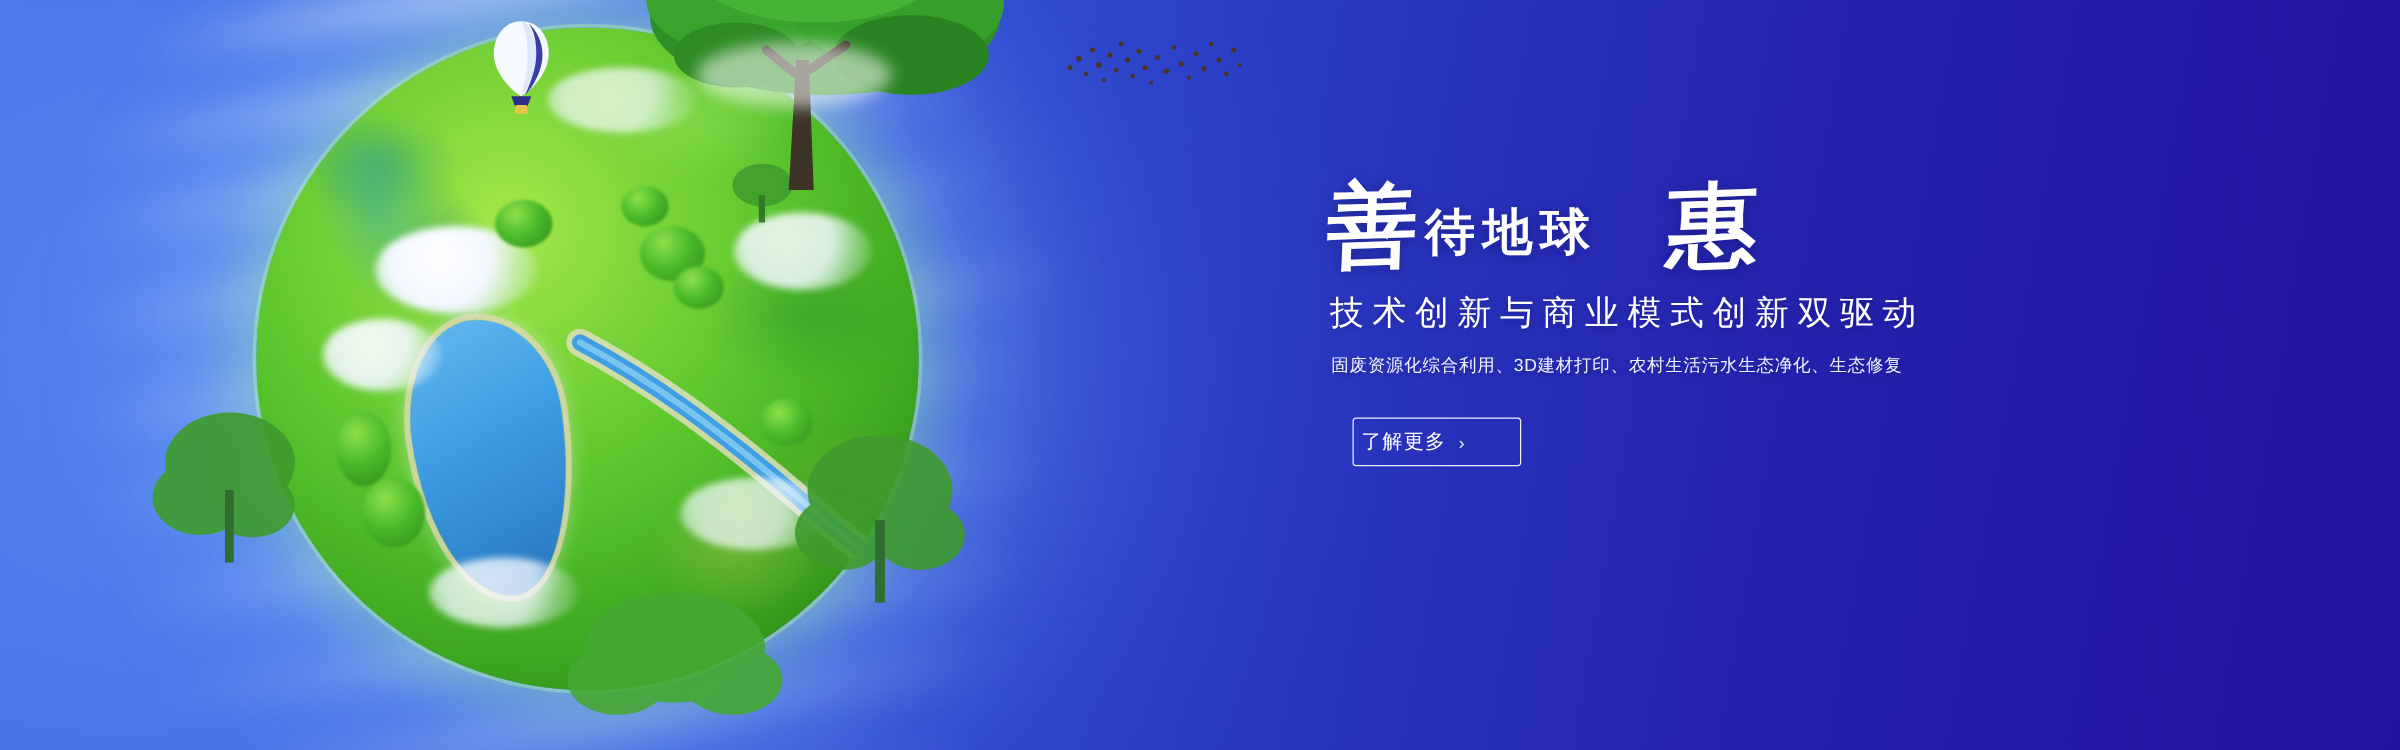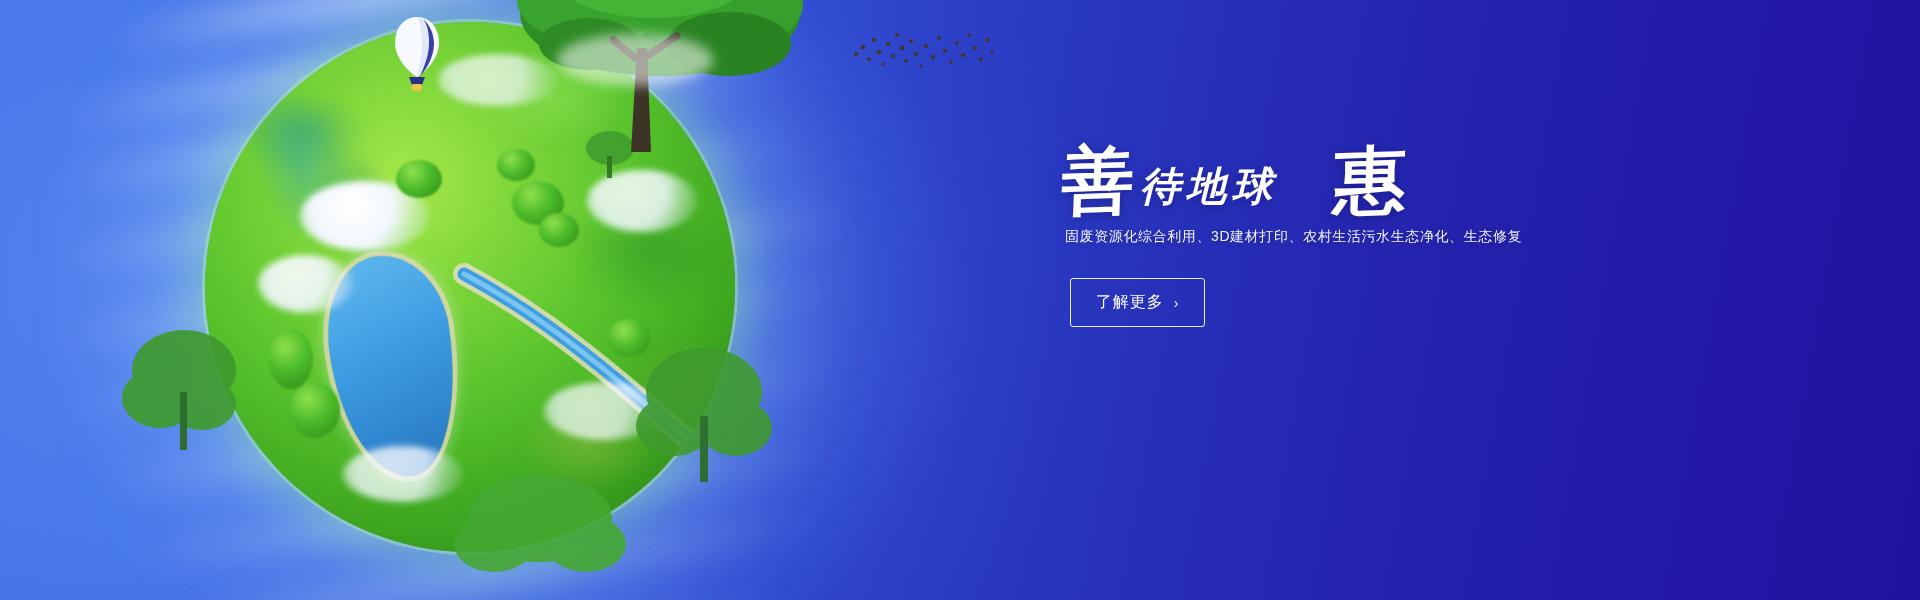--- a/index.html
+++ b/index.html
@@ -163,21 +163,21 @@
     letter-spacing:0;
     transform:skewX(-4deg) rotate(-2deg);
     display:inline-block;
     margin-right:6px;
     position:relative;top:4px;
   }
   .hl-small{
     font-family:"DejaVu Serif","Liberation Serif",serif;
     font-size:40px;font-weight:700;
     letter-spacing:6px;
-    position:relative;top:-6px;font-style:italic;
+    position:relative;top:-6px;
   }
   .hl-gap{display:inline-block;width:56px;}
 
   .subtitle{
     margin:20px 0 0 2px;
     color:#ffffff;
     font-size:27px;
     font-weight:400;
     letter-spacing:7px;
     white-space:nowrap;
@@ -186,23 +186,23 @@
   .desc{
     margin:16px 0 0 3px;
     color:#f2f5ff;
     font-size:14px;
     font-weight:400;
     letter-spacing:.6px;
     white-space:nowrap;
     text-shadow:0 1px 5px rgba(10,10,70,.28);
   }
   .cta{
-    display:inline-flex;align-items:center;justify-content:center;gap:10px;
-    margin-top:32px;margin-left:8px;
-    width:135px;height:49px;
+    display:inline-flex;align-items:center;gap:10px;
+    margin-top:32px;margin-left:20px;
+    width:135px;height:39px;
     border:1px solid rgba(255,255,255,.92);
     border-radius:3px;
     background:transparent;
     color:#ffffff;
     font-size:16px;
     letter-spacing:1px;
     cursor:pointer;
     font-family:"Liberation Sans","DejaVu Sans",sans-serif;
     box-sizing:border-box;
   }
@@ -339,20 +339,21 @@
 
   <div class="content">
 
     <h1 class="headline">
       <span class="hl-big">善</span>
       <span class="hl-small">待地球</span>
       <span class="hl-gap"></span>
       <span class="hl-big">惠</span>
     </h1>
 
+    <div class="subtitle">技术创新与商业模式创新双驱动</div>
 
     <div class="desc">固废资源化综合利用、3D建材打印、农村生活污水生态净化、生态修复</div>
 
     <button class="cta">
       <span>了解更多</span>
       <span class="chev">›</span>
     </button>
 
   </div>
 </div>

